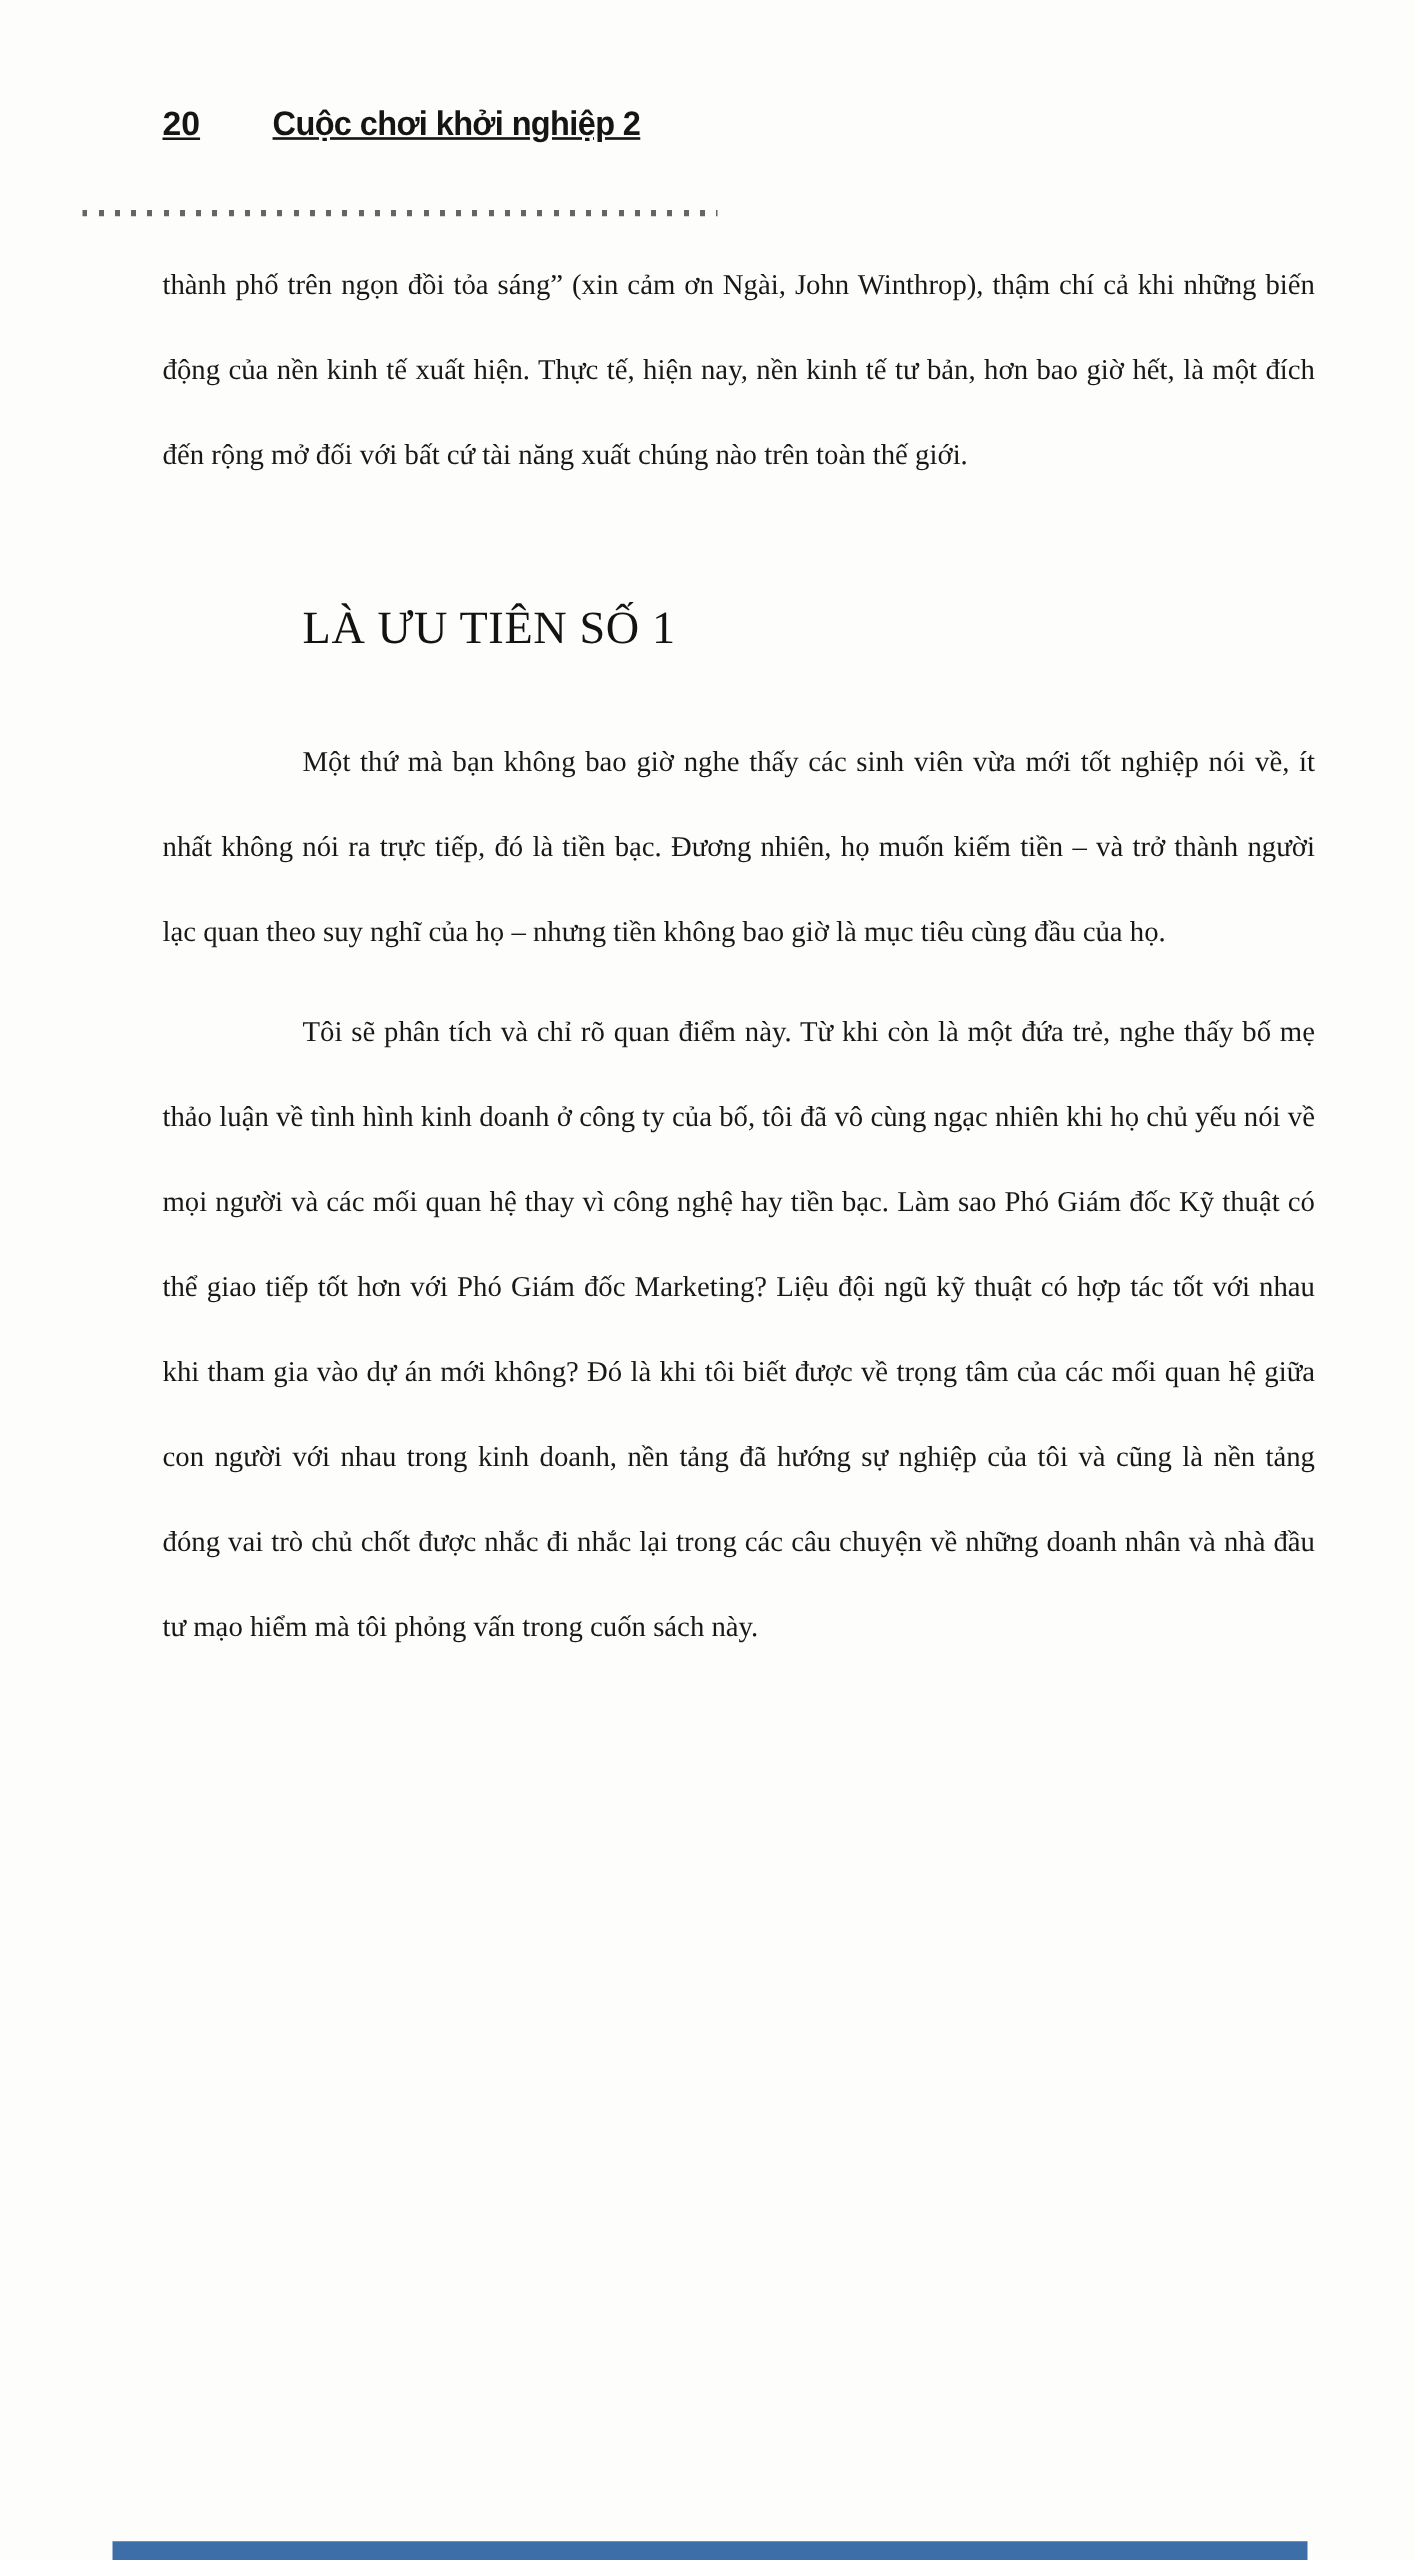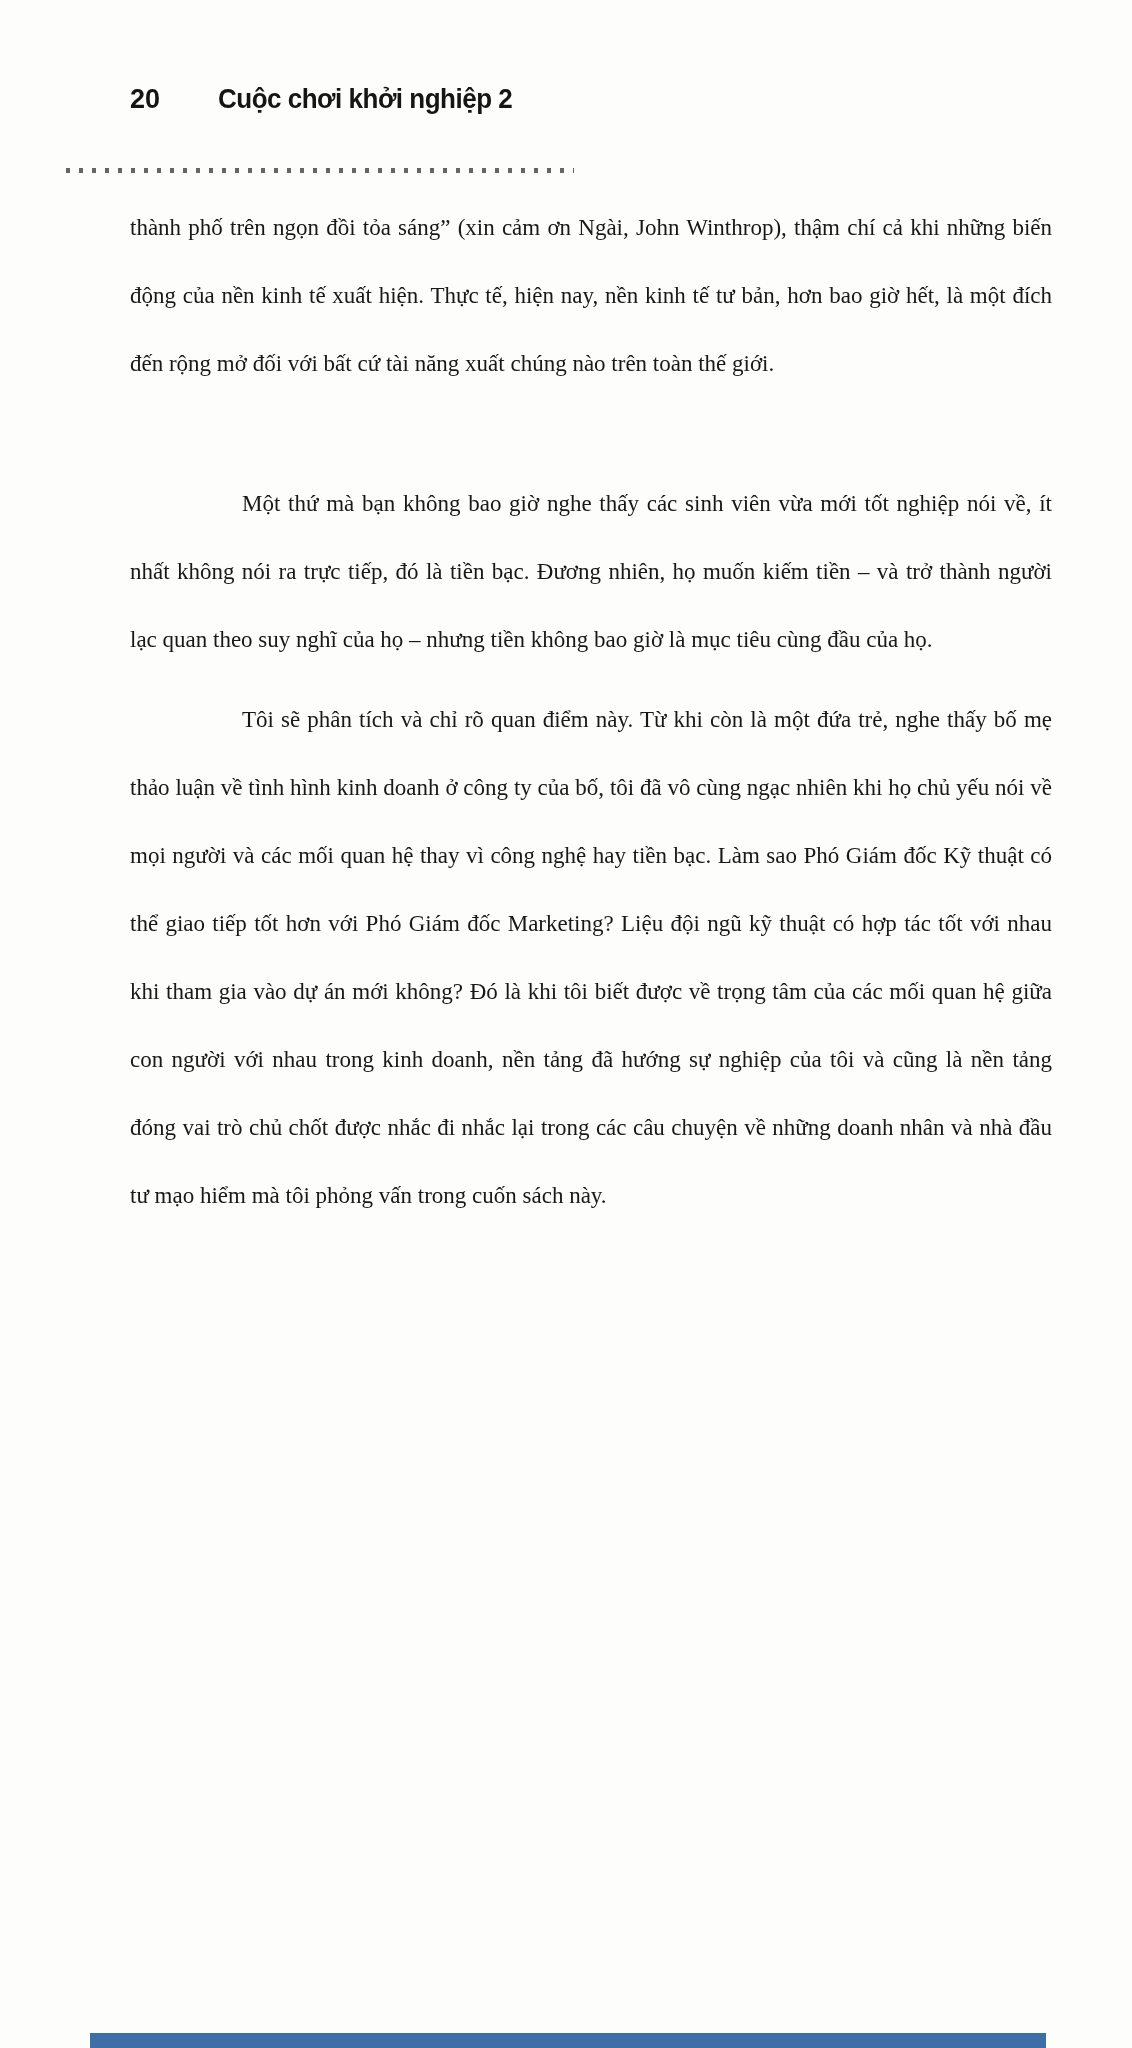--- a/index.html
+++ b/index.html
@@ -20,20 +20,21 @@
   .header {
     position: absolute;
     top: 84px;
     left: 130px;
     right: 88px;
     display: flex;
     align-items: center;
     font-family: "Liberation Sans", sans-serif;
     font-weight: bold;
     color: #151515;
+    text-decoration: underline;
   }
   .page-number {
     font-size: 27px;
     letter-spacing: 0px;
   }
   .running-title {
     margin-left: 58px;
     font-size: 26px;
     letter-spacing: -0.5px;
     transform: scaleY(1.05);
@@ -103,20 +104,21 @@
     <span class="running-title">Cuộc chơi khởi nghiệp 2</span>
   </header>
 
   <div class="dotted-rule"></div>
 
   <main class="body-area">
 
     <p class="para">thành phố trên ngọn đồi tỏa sáng” (xin cảm ơn Ngài, John Winthrop), thậm chí cả khi những biến động của nền kinh tế xuất hiện. Thực tế, hiện nay, nền kinh tế tư bản, hơn bao giờ hết, là một đích đến rộng mở đối với bất cứ tài năng xuất chúng nào trên toàn thế giới.</p>
 
     <h2 class="section-heading">
+      <span class="heading-line">LÀ ƯU TIÊN SỐ 1</span>
     </h2>
 
     <p class="para indented">Một thứ mà bạn không bao giờ nghe thấy các sinh viên vừa mới tốt nghiệp nói về, ít nhất không nói ra trực tiếp, đó là tiền bạc. Đương nhiên, họ muốn kiếm tiền – và trở thành người lạc quan theo suy nghĩ của họ – nhưng tiền không bao giờ là mục tiêu cùng đầu của họ.</p>
 
     <p class="para indented">Tôi sẽ phân tích và chỉ rõ quan điểm này. Từ khi còn là một đứa trẻ, nghe thấy bố mẹ thảo luận về tình hình kinh doanh ở công ty của bố, tôi đã vô cùng ngạc nhiên khi họ chủ yếu nói về mọi người và các mối quan hệ thay vì công nghệ hay tiền bạc. Làm sao Phó Giám đốc Kỹ thuật có thể giao tiếp tốt hơn với Phó Giám đốc Marketing? Liệu đội ngũ kỹ thuật có hợp tác tốt với nhau khi tham gia vào dự án mới không? Đó là khi tôi biết được về trọng tâm của các mối quan hệ giữa con người với nhau trong kinh doanh, nền tảng đã hướng sự nghiệp của tôi và cũng là nền tảng đóng vai trò chủ chốt được nhắc đi nhắc lại trong các câu chuyện về những doanh nhân và nhà đầu tư mạo hiểm mà tôi phỏng vấn trong cuốn sách này.</p>
 
   </main>
 
   <div class="bottom-bar" style="background: rgb(61, 110, 167);"></div>
 

